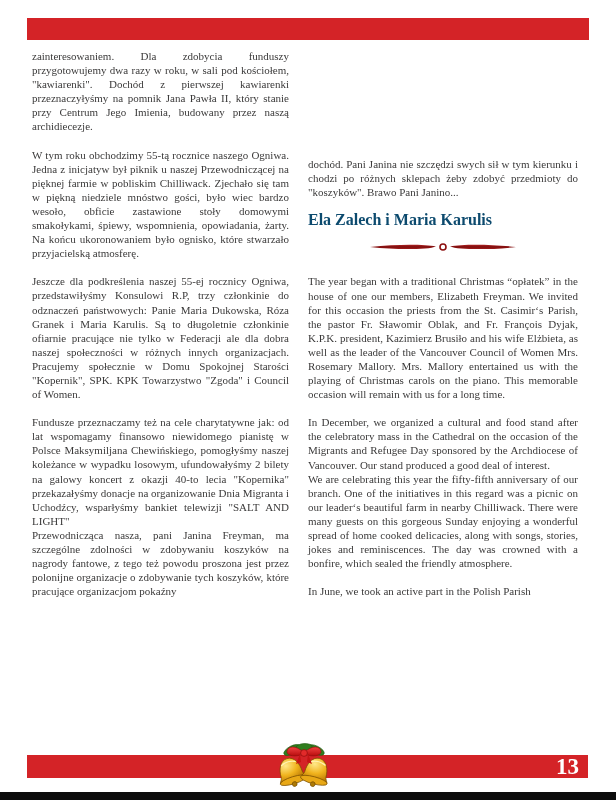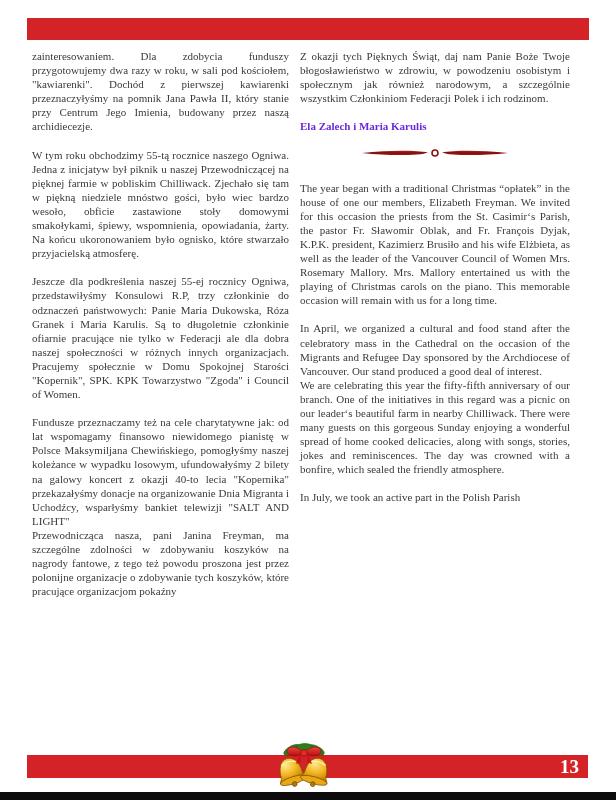--- a/index.html
+++ b/index.html
@@ -14,45 +14,45 @@
     background:#ffffff;
     position:relative;overflow:hidden;
     font-family:"Liberation Serif","DejaVu Serif",serif;
   }
   .top-bar{
     position:absolute;left:27px;top:18px;width:562px;height:22px;
     background:var(--red);
   }
   .columns{
     position:absolute;left:32px;top:49px;width:546px;
-    display:flex;gap:11px;
+    display:flex;gap:19px;align-items:flex-end;
   }
   .col{
     text-align:justify;
     font-size:11px;line-height:14.1px;
     color:var(--text);
   }
   .col-left{width:257px;}
   .col-right{width:270px;}
   .col p{margin:0 0 14px 0;}
   .col p.tight{margin-bottom:0;}
   .signature{
-    font-weight:bold;font-size:11px;text-align:left;
-    margin:0 0 8px 0;color:#6d28d9;
+    font-weight:bold;font-size:16px;text-align:left;
+    margin:0 0 8px 0;color:#0c4a6e;
   }
   .divider-wrap{
     text-align:center;margin:14px 0 18px 0;
   }
   .footer-bar{
     position:absolute;left:27px;top:755px;width:561px;height:23px;
     background:var(--red);
   }
   .page-number{
     position:absolute;right:9px;top:1px;
-    color:#ffffff;font-weight:bold;font-size:19px;line-height:21px;
+    color:#ffffff;font-weight:bold;font-size:23px;line-height:21px;
   }
   .bottom-strip{
     position:absolute;left:0;top:792px;width:616px;height:8px;
     background:var(--strip-black);
   }
   .bells{
     position:absolute;left:272px;top:742px;width:64px;height:53px;z-index:5;
   }
 </style>
 </head>
@@ -64,42 +64,42 @@
 
   <div class="col col-left">
     <p>zainteresowaniem. Dla zdobycia funduszy przygotowujemy dwa razy w roku, w sali pod kościołem,  "kawiarenki". Dochód z pierwszej kawiarenki przeznaczyłyśmy na pomnik Jana Pawła II, który stanie przy Centrum Jego Imienia, budowany przez naszą archidiecezje.</p>
     <p>W tym roku obchodzimy 55-tą rocznice naszego Ogniwa.  Jedna z inicjatyw był piknik u naszej Przewodniczącej na pięknej farmie w pobliskim Chilliwack.  Zjechało się tam w piękną niedziele mnóstwo gości, było wiec bardzo wesoło, obficie zastawione stoły domowymi smakołykami, śpiewy, wspomnienia, opowiadania, żarty.  Na końcu ukoronowaniem było ognisko, które stwarzało przyjacielską atmosferę.</p>
     <p>Jeszcze dla podkreślenia naszej 55-ej rocznicy Ogniwa, przedstawiłyśmy Konsulowi R.P, trzy członkinie do odznaczeń państwowych: Panie Maria Dukowska, Róza Granek  i Maria Karulis. Są to długoletnie członkinie ofiarnie pracujące nie tylko w Federacji ale  dla dobra naszej społeczności w różnych innych organizacjach. Pracujemy  społecznie w Domu Spokojnej Starości "Kopernik", SPK.  KPK  Towarzystwo "Zgoda" i Council of Women.</p>
     <p class="tight">Fundusze przeznaczamy też na cele charytatywne jak: od lat wspomagamy finansowo niewidomego pianistę w Polsce Maksymiljana Chewińskiego, pomogłyśmy naszej koleżance w wypadku losowym, ufundowałyśmy 2 bilety na galowy koncert z okazji 40-to lecia "Kopernika" przekazałyśmy donacje na organizowanie Dnia Migranta i Uchodźcy, wsparłyśmy bankiet telewizji "SALT AND LIGHT"</p>
     <p>Przewodnicząca nasza, pani Janina Freyman, ma szczególne zdolności w zdobywaniu  koszyków na nagrody fantowe,  z tego też powodu proszona jest przez  polonijne organizacje o zdobywanie tych koszyków, które pracujące organizacjom pokaźny</p>
   </div>
 
   <div class="col col-right">
-    <p>Z okazji tych Pięknych Świąt, daj nam Panie Boże Twoje błogosławieństwo w zdrowiu, w powodzeniu osobistym i społecznym jak również narodowym, a szczególnie wszystkim Członkiniom Federacji Polek i ich rodzinom.</p>
+    <p>dochód. Pani Janina  nie szczędzi swych sił w tym kierunku i chodzi po różnych sklepach żeby zdobyć przedmioty do "koszyków".  Brawo Pani Janino...</p>
     <p class="signature">Ela Zalech i Maria Karulis</p>
 
     <div class="divider-wrap">
       <svg width="150" height="12" viewBox="0 0 150 12">
         <defs>
           <linearGradient id="dgrad" x1="0" y1="0" x2="0" y2="1">
             <stop offset="0" stop-color="#b22222"></stop>
             <stop offset="0.5" stop-color="#7d0e0e"></stop>
             <stop offset="1" stop-color="#a31818"></stop>
           </linearGradient>
         </defs>
         <path d="M2,6 C30,2.8 56,3.2 68,5.4 C60,8.6 30,9.2 2,6 Z" fill="url(#dgrad)"></path>
         <path d="M148,6 C120,2.8 94,3.2 82,5.4 C90,8.6 120,9.2 148,6 Z" fill="url(#dgrad)"></path>
         <circle cx="75" cy="6" r="3" fill="none" stroke="#8c1010" stroke-width="1.6"></circle>
       </svg>
     </div>
 
     <p>The year began with a traditional Christmas “opłatek” in the house of one our members, Elizabeth Freyman. We invited for this occasion the priests from the St. Casimir‘s Parish, the pastor Fr. Sławomir Oblak, and Fr. François Dyjak,  K.P.K. president, Kazimierz Brusiło and his wife Elżbieta, as well as the leader of the Vancouver Council of Women Mrs. Rosemary Mallory. Mrs. Mallory entertained us with the playing of Christmas carols on the piano. This memorable occasion will remain with us for a long time.</p>
-    <p class="tight">In April, we organized a cultural and food stand after the celebratory mass in the Cathedral on the occasion of the Migrants and Refugee Day sponsored by the Archdiocese of Vancouver. Our stand produced a good deal of interest.</p>
+    <p class="tight">In December, we organized a cultural and food stand after the celebratory mass in the Cathedral on the occasion of the Migrants and Refugee Day sponsored by the Archdiocese of Vancouver. Our stand produced a good deal of interest.</p>
     <p>We are celebrating this year the fifty-fifth anniversary of our branch. One of the initiatives in this regard was a picnic on our leader‘s beautiful farm in nearby Chilliwack. There were many guests on this gorgeous Sunday enjoying a wonderful spread of home cooked delicacies, along with songs, stories, jokes and reminiscences. The day was crowned with a bonfire, which sealed the friendly atmosphere.</p>
-    <p>In July, we took an active part in the Polish Parish</p>
+    <p>In June, we took an active part in the Polish Parish</p>
   </div>
 
 </div>
 
 <div class="footer-bar">
   <span class="page-number">13</span>
 </div>
 
 <svg class="bells" viewBox="0 0 64 53">
   <defs>

